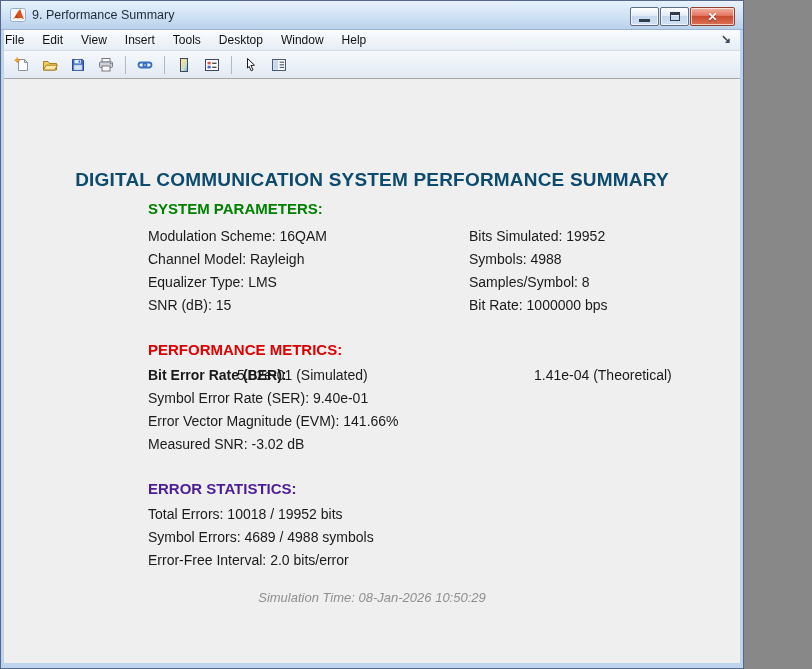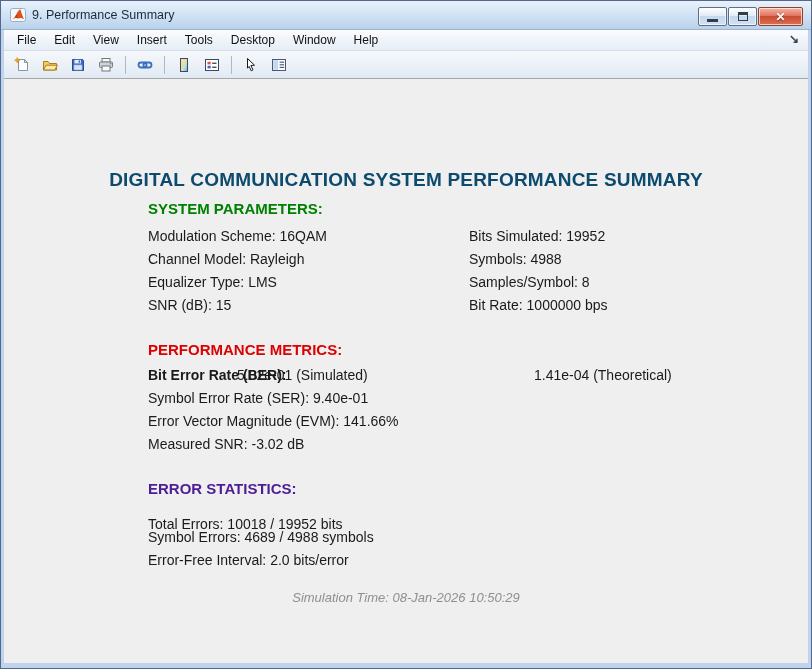--- a/index.html
+++ b/index.html
@@ -1,18 +1,18 @@
 <!DOCTYPE html>
 <html><head>
 <meta charset="utf-8">
 <style>
   * { margin:0; padding:0; box-sizing:border-box; }
   html,body { background:#888; font-family:"Liberation Sans", sans-serif; }
   .window {
-    position:relative; width:812px; height:669px;
+    position:relative; width:744px; height:669px;
     background:#bdd4ec; border:1px solid #55688c;
     overflow:hidden;
   }
   
   .titlebar {
     position:relative; height:29px;
     background:linear-gradient(#e8f2fc, #cfe1f4 55%, #b9d1ea);
     border-bottom:1px solid #9cb4d0;
     display:flex; align-items:center; padding-left:9px;
   }
@@ -30,21 +30,21 @@
     background:linear-gradient(#f6b4a4, #e1745f 45%, #ca4c30 50%, #da7258);
   }
   .glyph-min { width:11px; height:3px; background:#303d4d; margin-top:8px; }
   .glyph-max { width:10px; height:9px; border:1px solid #303d4d; border-top:3px solid #303d4d; background:transparent; }
   .glyph-close { color:#fff; font-size:12px; font-weight:bold; line-height:1; text-shadow:0 1px 1px rgba(110,30,15,.8); }
   
   .menubar {
     position:relative; height:21px; margin:0 3px;
     background:linear-gradient(#fafcfe, #e6edf6);
     border-bottom:1px solid #d4dde9;
-    display:flex; align-items:center; padding-left:13px;
+    display:flex; align-items:center; padding-left:1px;
     font-size:12px; color:#111;
   }
   .menu-item { margin-right:18px; cursor:default; white-space:nowrap; }
   .dock-arrow {
     position:absolute; right:9px; top:2px; font-size:12px; font-weight:bold;
     color:#3a4656; cursor:default;
   }
   
   .toolbar {
     height:28px; margin:0 3px;
@@ -205,20 +205,20 @@
 
     <div class="hd hd-red" style="left:144px; top:262px;">PERFORMANCE METRICS:</div>
     <div class="row bold" style="left:144px; top:288px;">Bit Error Rate (BER):</div>
     <div class="row" style="left:233px; top:288px;">5.02e-01 (Simulated)</div>
     <div class="row" style="left:530px; top:288px;">1.41e-04 (Theoretical)</div>
     <div class="row" style="left:144px; top:311px;">Symbol Error Rate (SER): 9.40e-01</div>
     <div class="row" style="left:144px; top:334px;">Error Vector Magnitude (EVM): 141.66%</div>
     <div class="row" style="left:144px; top:357px;">Measured SNR: -3.02 dB</div>
 
     <div class="hd hd-magenta" style="left:144px; top:401px;">ERROR STATISTICS:</div>
-    <div class="row" style="left:144px; top:427px;margin-top:10px;">Total Errors: 10018 / 19952 bits</div>
+    <div class="row" style="left:144px; top:427px;">Total Errors: 10018 / 19952 bits</div>
     <div class="row" style="left:144px; top:450px;">Symbol Errors: 4689 / 4988 symbols</div>
     <div class="row" style="left:144px; top:473px;">Error-Free Interval: 2.0 bits/error</div>
 
     <div class="footer-note">Simulation Time: 08-Jan-2026 10:50:29</div>
   </div>
 
 </div>
 
 </body></html>

